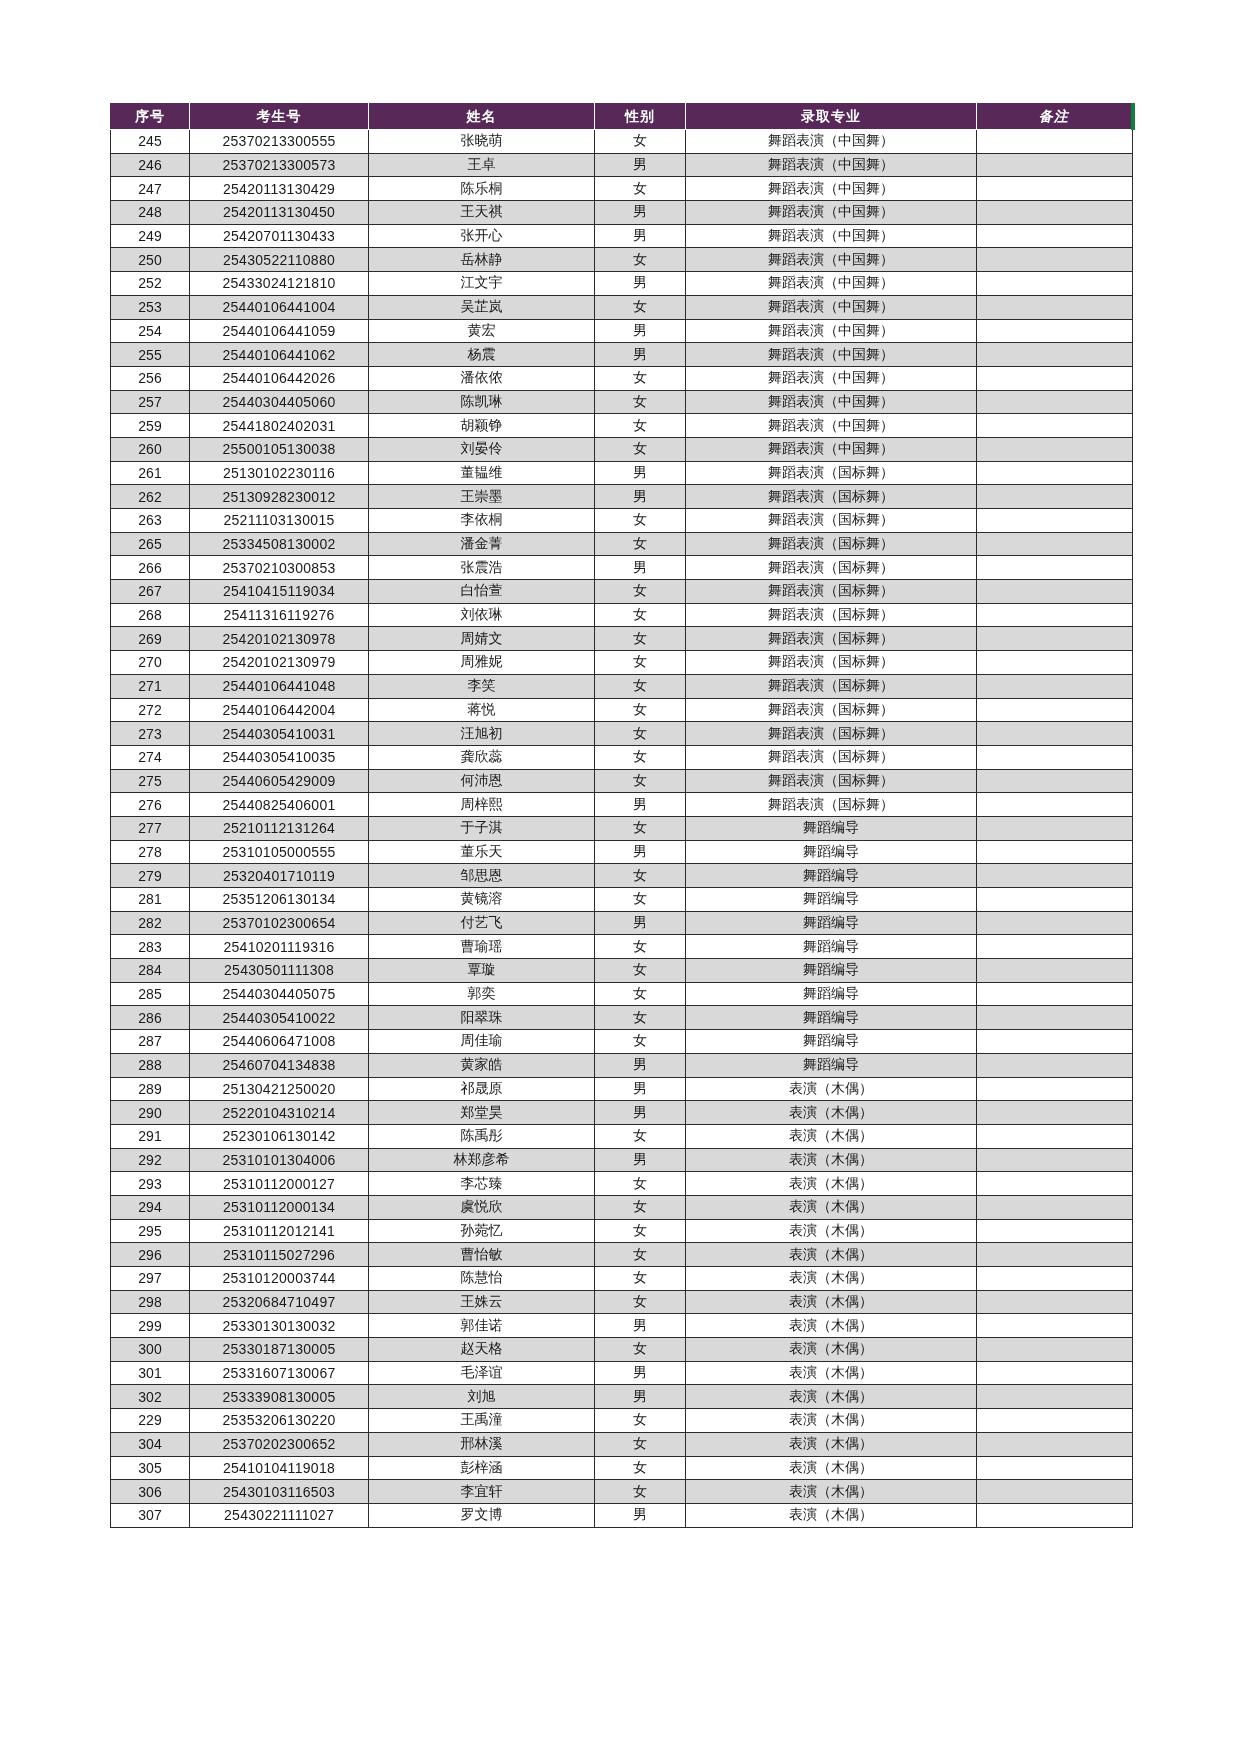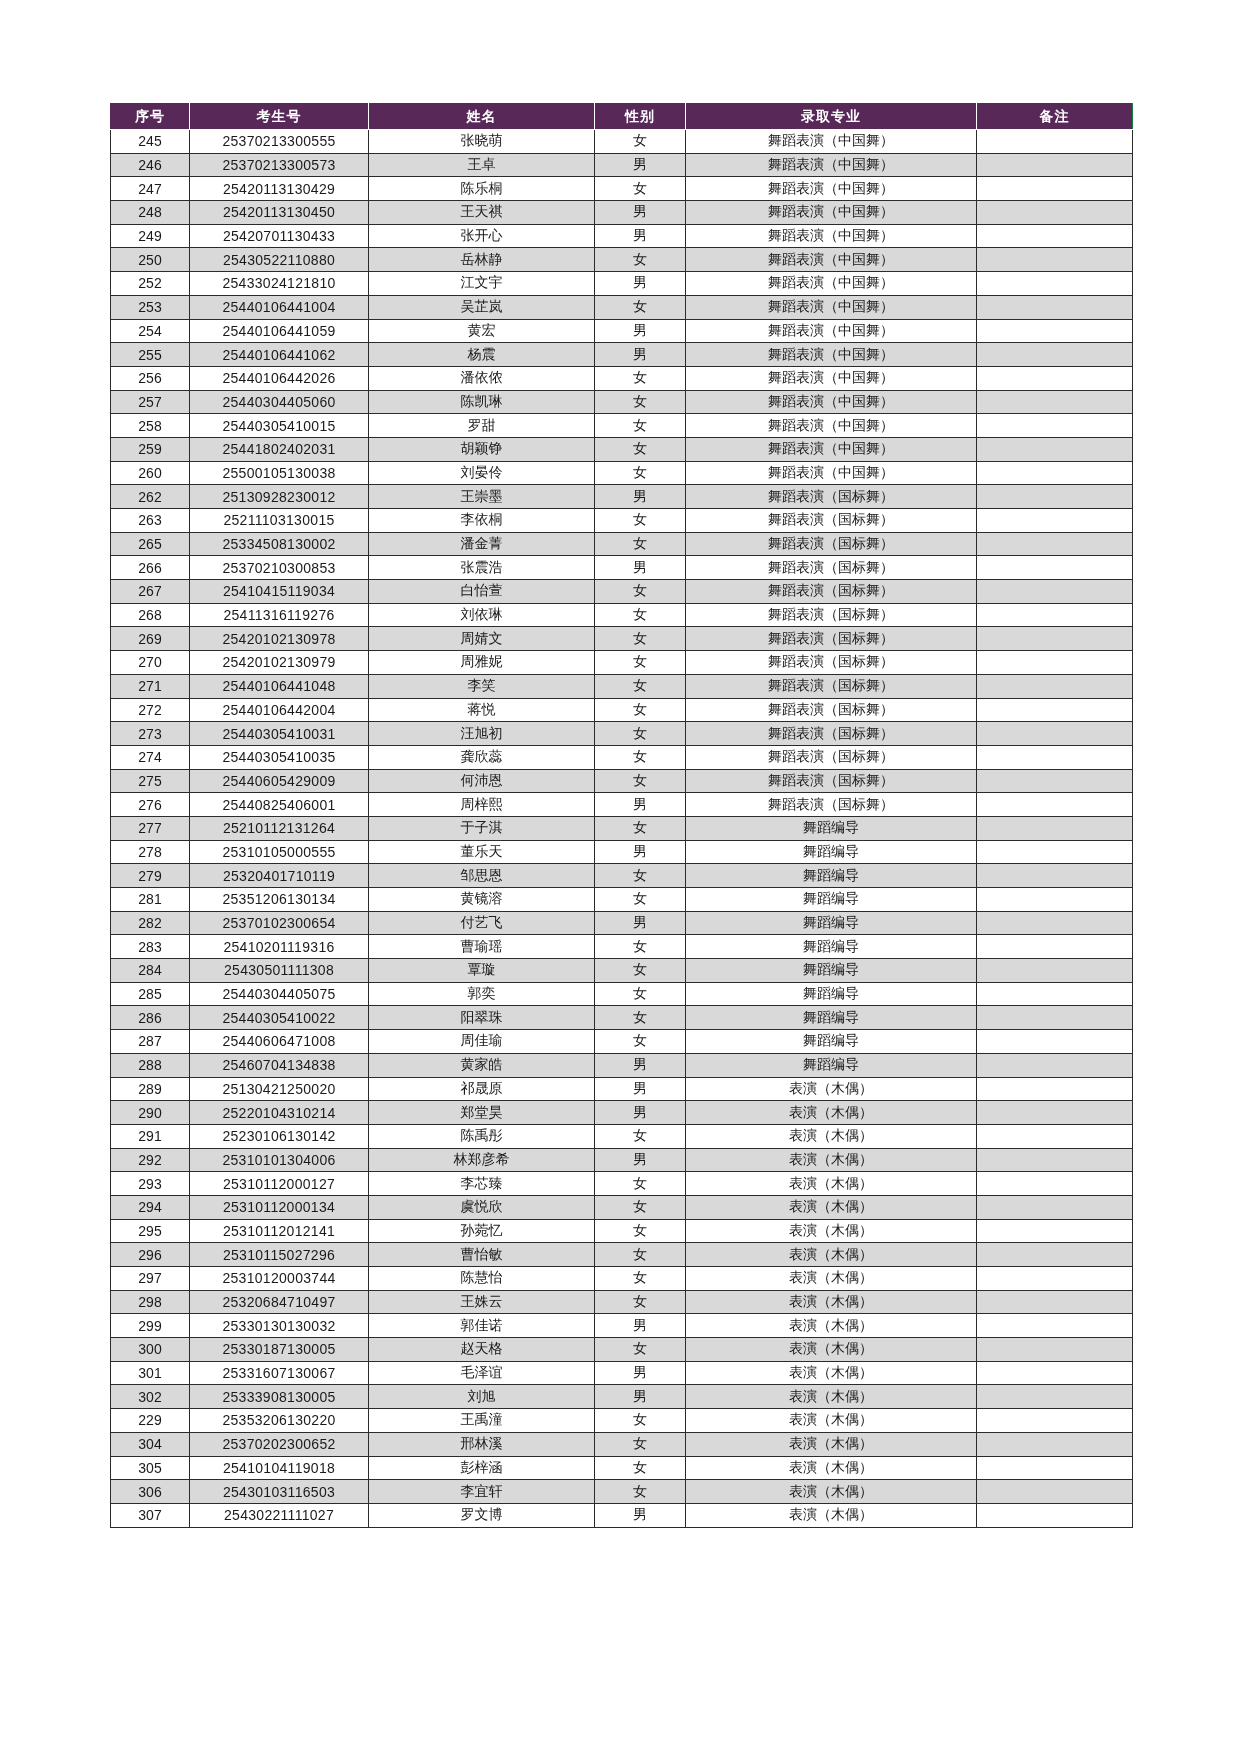--- a/index.html
+++ b/index.html
@@ -39,21 +39,21 @@
     font-weight: bold;
     height: 25px;
     padding: 0;
     vertical-align: middle;
     border: 1px solid #ffffff;
     border-top: 1px solid #582858;
     letter-spacing: 1px;
     margin-top: 47px;
   }
   table.admission-table th:first-child { border-left: 1px solid #582858; }
-  table.admission-table th:last-child  { border-right: 1px solid #15803d; }
+  table.admission-table th:last-child  { border-right: 4px solid #15803d; font-style: italic; }
 
   table.admission-table td {
     height: 22.7px;
     padding: 0 2px;
     font-size: 14px;
     color: #1a1a1a;
     text-align: center;
     vertical-align: middle;
     border: 1px solid #2b2b2b;
     background: #ffffff;
@@ -181,41 +181,41 @@
         </tr>
         <tr>
           <td class="cell-serial">257</td>
           <td class="cell-candidate-number">25440304405060</td>
           <td class="cell-name">陈凯琳</td>
           <td class="cell-gender">女</td>
           <td class="cell-major">舞蹈表演（中国舞）</td>
           <td class="cell-remarks"></td>
         </tr>
         <tr>
-          <td class="cell-serial">258</td>
-          <td class="cell-candidate-number">25440305410015</td>
-          <td class="cell-name">罗甜</td>
-          <td class="cell-gender">女</td>
-          <td class="cell-major">舞蹈表演（中国舞）</td>
-          <td class="cell-remarks"></td>
-        </tr>
-        <tr>
           <td class="cell-serial">259</td>
           <td class="cell-candidate-number">25441802402031</td>
           <td class="cell-name">胡颖铮</td>
           <td class="cell-gender">女</td>
           <td class="cell-major">舞蹈表演（中国舞）</td>
           <td class="cell-remarks"></td>
         </tr>
         <tr>
           <td class="cell-serial">260</td>
           <td class="cell-candidate-number">25500105130038</td>
           <td class="cell-name">刘晏伶</td>
           <td class="cell-gender">女</td>
           <td class="cell-major">舞蹈表演（中国舞）</td>
+          <td class="cell-remarks"></td>
+        </tr>
+        <tr>
+          <td class="cell-serial">261</td>
+          <td class="cell-candidate-number">25130102230116</td>
+          <td class="cell-name">董韫维</td>
+          <td class="cell-gender">男</td>
+          <td class="cell-major">舞蹈表演（国标舞）</td>
           <td class="cell-remarks"></td>
         </tr>
         <tr>
           <td class="cell-serial">262</td>
           <td class="cell-candidate-number">25130928230012</td>
           <td class="cell-name">王崇墨</td>
           <td class="cell-gender">男</td>
           <td class="cell-major">舞蹈表演（国标舞）</td>
           <td class="cell-remarks"></td>
         </tr>

